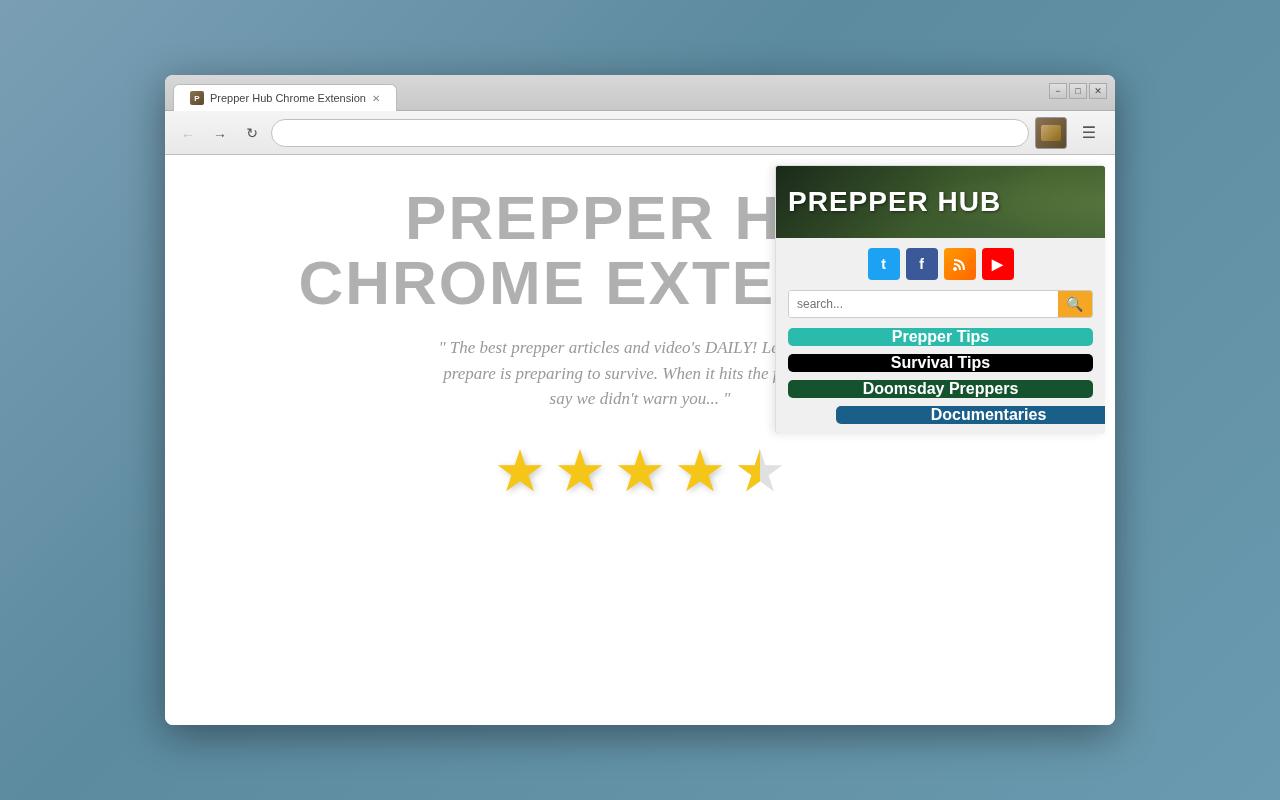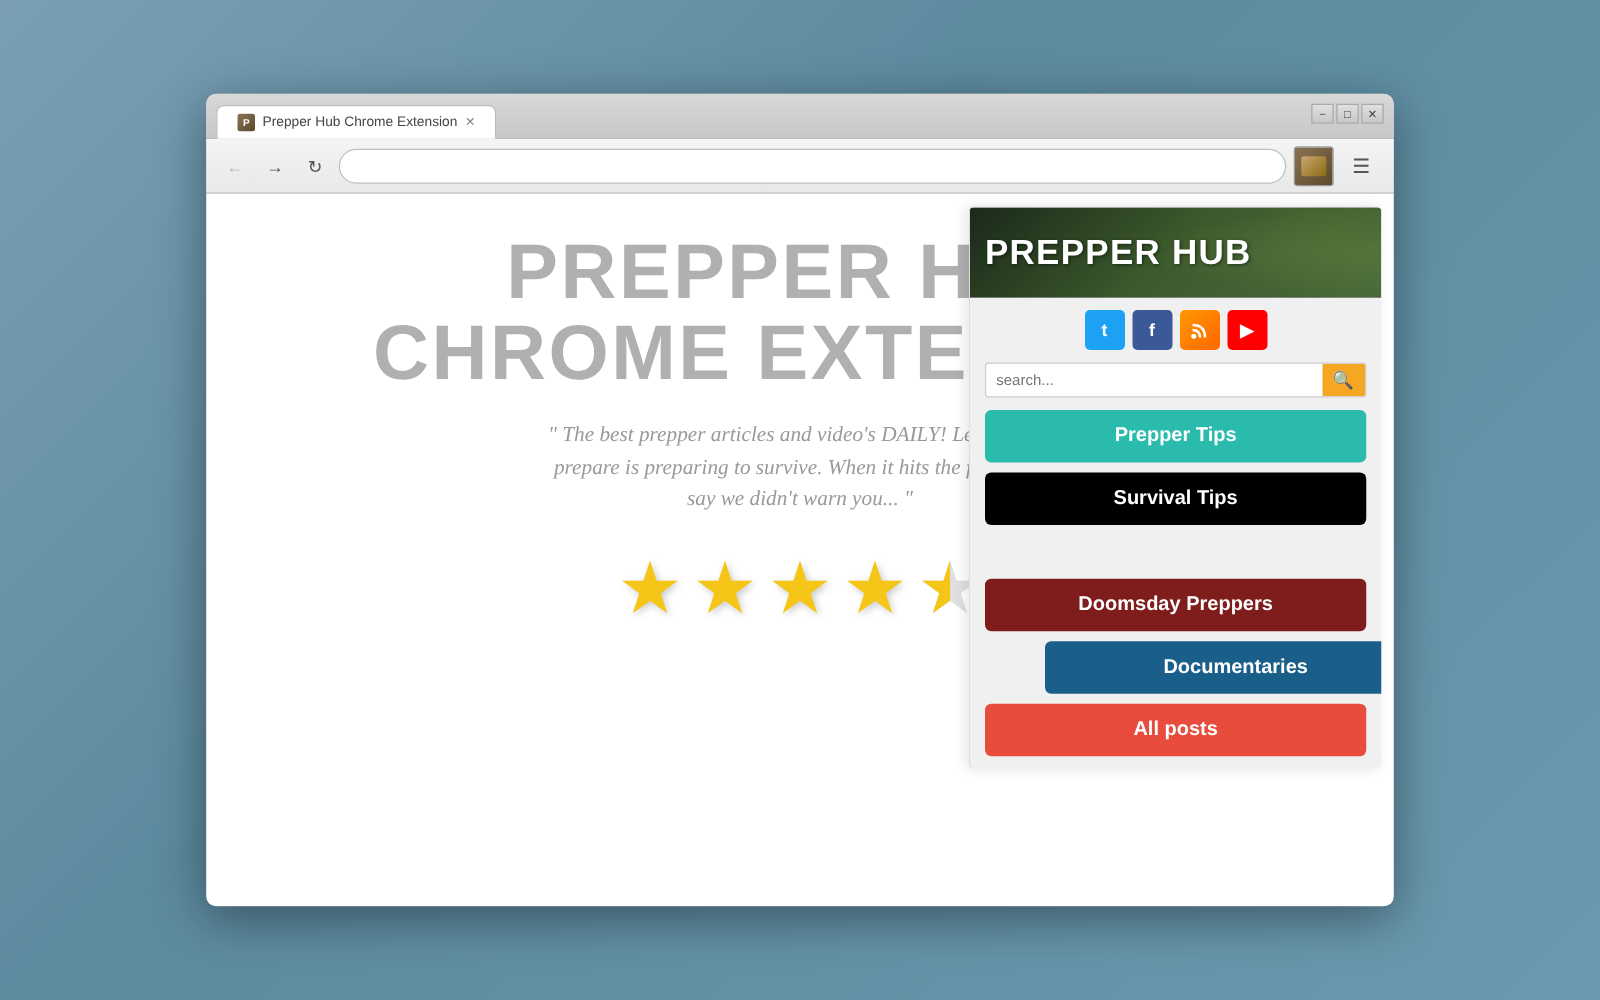--- a/index.html
+++ b/index.html
@@ -337,34 +337,34 @@
     
     .popup-nav {
       display: flex;
       flex-direction: column;
       gap: 8px;
       padding: 0 12px 10px;
     }
 
     .popup-nav-btn {
       width: 100%;
-      padding: 12px;
+      padding: 0;
       border: none;
       border-radius: 5px;
       font-size: 16px;
       font-weight: 600;
       color: white;
       cursor: pointer;
       text-align: center;
       font-family: Arial, sans-serif;
     }
 
     .btn-green { background: #2bbbad; }
     .btn-teal { background: #000000; }
-    .btn-blue { background: #7f1d1d; margin-top: 35px; }
+    .btn-blue { background: #14532d; }
     .btn-navy { background: #1a5f8a; margin-left: 48px; }
     .btn-red { background: #e74c3c; }
 
     .popup-submit {
       margin: 0 12px 12px;
       background: #2c3e50;
       border-radius: 5px;
       padding: 10px 12px;
       text-align: center;
       color: white;
@@ -470,18 +470,17 @@
       <div class="popup-search">
         <input class="popup-search-input" type="text" placeholder="search..." style="">
         <button class="popup-search-btn">🔍</button>
       </div>
 
       <div class="popup-nav">
         <button class="popup-nav-btn btn-green">Prepper Tips</button>
         <button class="popup-nav-btn btn-teal">Survival Tips</button>
         <button class="popup-nav-btn btn-blue">Doomsday Preppers</button>
         <button class="popup-nav-btn btn-navy">Documentaries</button>
-        <button class="popup-nav-btn btn-red">All posts</button>
       </div>
 
     </div>
   </div>
 </div>
 
 </body></html>

